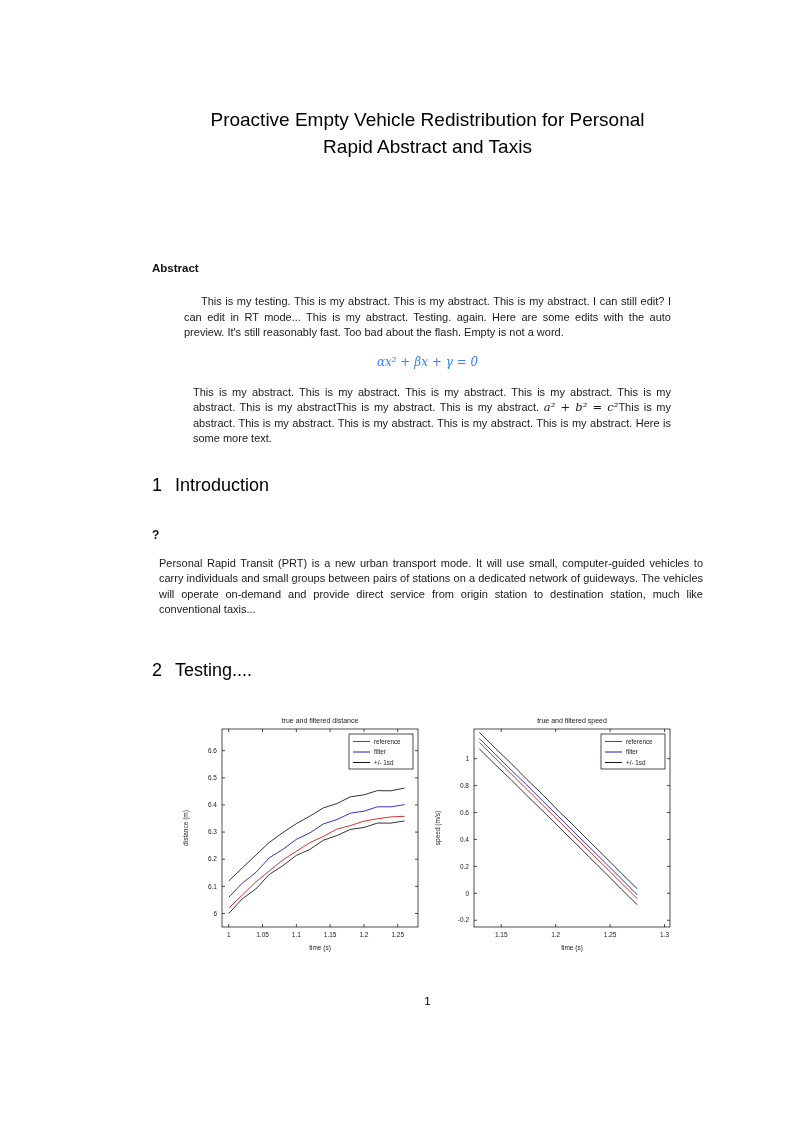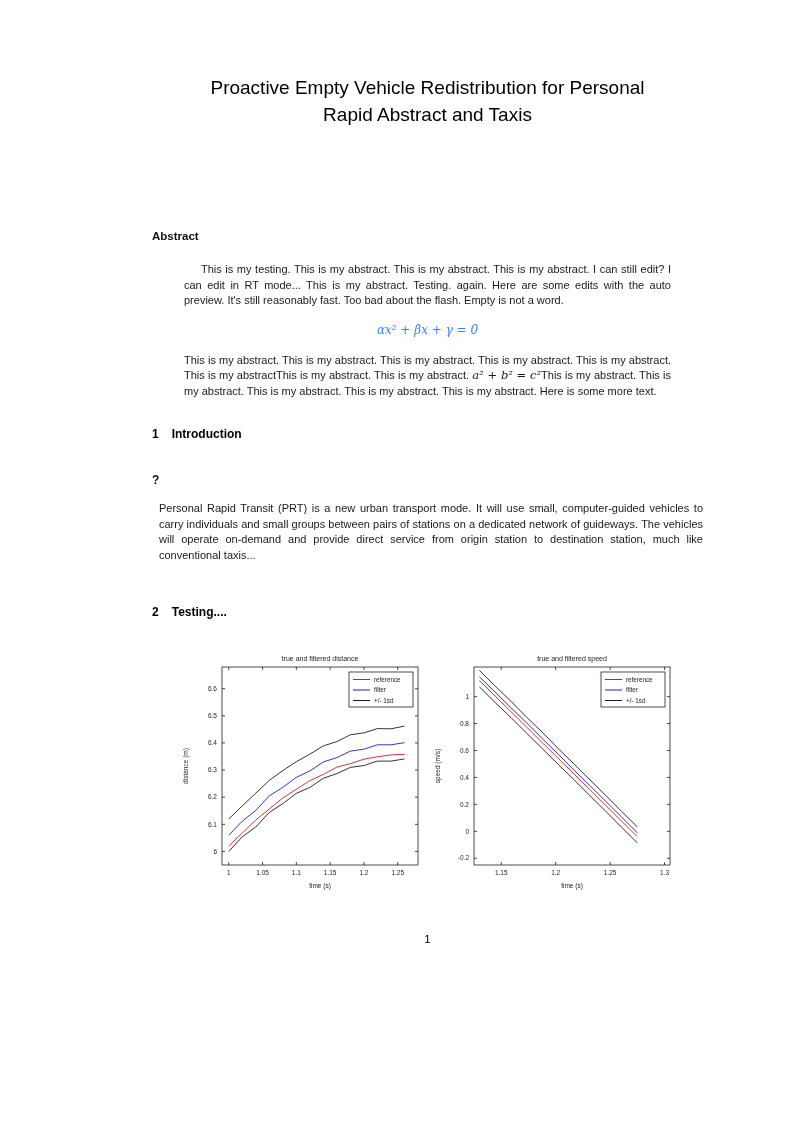--- a/index.html
+++ b/index.html
@@ -6,21 +6,21 @@
   .page{
     position:relative;
     width:794px;height:1123px;
     background:#ffffff;
     font-family:"Liberation Sans", sans-serif;
     color:#111;
     overflow:hidden;
   }
   .content{margin-left:152px;width:551px;}
   .title{
-    padding-top:74px;
+    padding-top:106px;
     text-align:center;
     font-size:19px;
     line-height:27px;
     color:#000;
   }
   .abstract-head{
     margin-top:102px;
     font-weight:bold;
     font-size:11.5px;
   }
@@ -34,29 +34,29 @@
   .indent{text-indent:17px;}
   .abstract-p1{margin-top:20px;}
   .equation{
     margin-top:14px;
     text-align:center;
     font-family:"DejaVu Serif", serif;
     font-style:italic;
     font-size:12px;
     color:#3b82f6;
   }
-  .abstract-p2{margin-top:16px;}
+  .abstract-p2{margin-top:16px;margin-left:9px;}
   .inline-math{
     font-family:"DejaVu Serif", serif;
     font-style:italic;
     font-size:11.5px;
   }
   .section-head{
-    font-weight:bold;
-    font-size:12px;
+    font-weight:normal;
+    font-size:18px;
     color:#000;
   }
   .sec1{margin-top:28px;}
   .sec-num{display:inline-block;margin-right:13px;}
   .question{
     margin-top:32px;
     font-weight:bold;
     font-size:12px;
   }
   .intro-para{margin-top:14px;margin-left:7px;}

